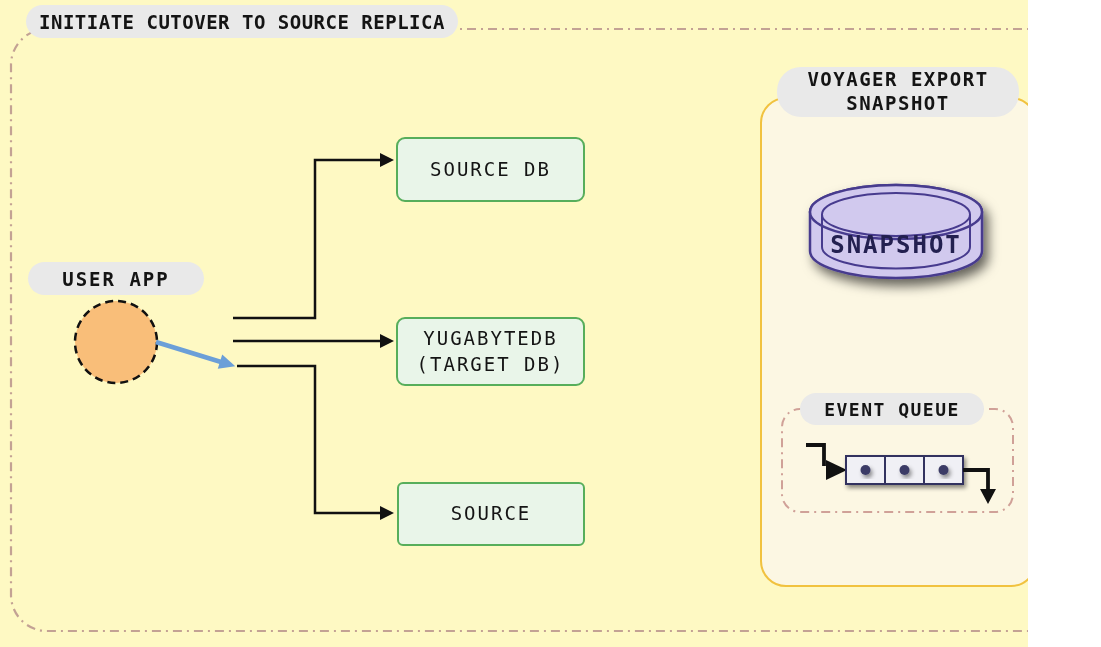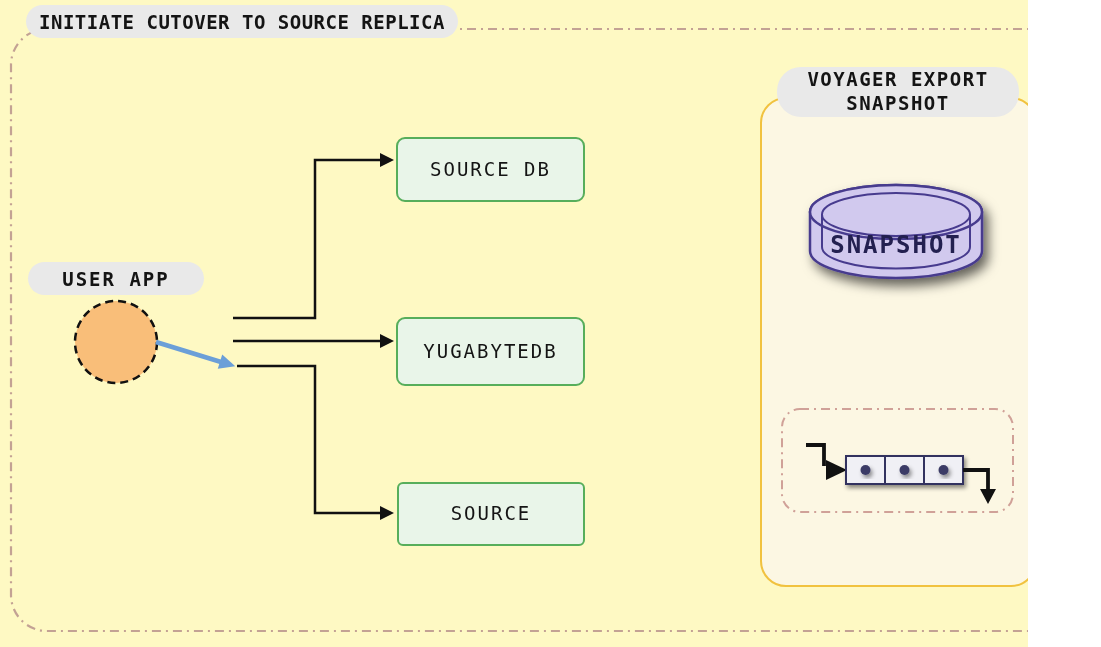--- a/index.html
+++ b/index.html
@@ -105,27 +105,29 @@
   </svg>
 
   <div class="pill title">INITIATE CUTOVER TO SOURCE REPLICA</div>
 
   <div class="pill user-app">USER APP</div>
 
   <div class="node source-db">SOURCE DB</div>
 
   <div class="node target-db">
     <span>YUGABYTEDB</span>
+    <span>(TARGET DB)</span>
   </div>
 
   <div class="node replica-db">
     <span>SOURCE</span>
   </div>
 
   <div class="pill voyager">
     <span>VOYAGER EXPORT</span>
     <span>SNAPSHOT</span>
   </div>
 
   <div class="snapshot-label">SNAPSHOT</div>
 
+  <div class="pill event-queue">EVENT QUEUE</div>
 
 </div>
 
 </body></html>

